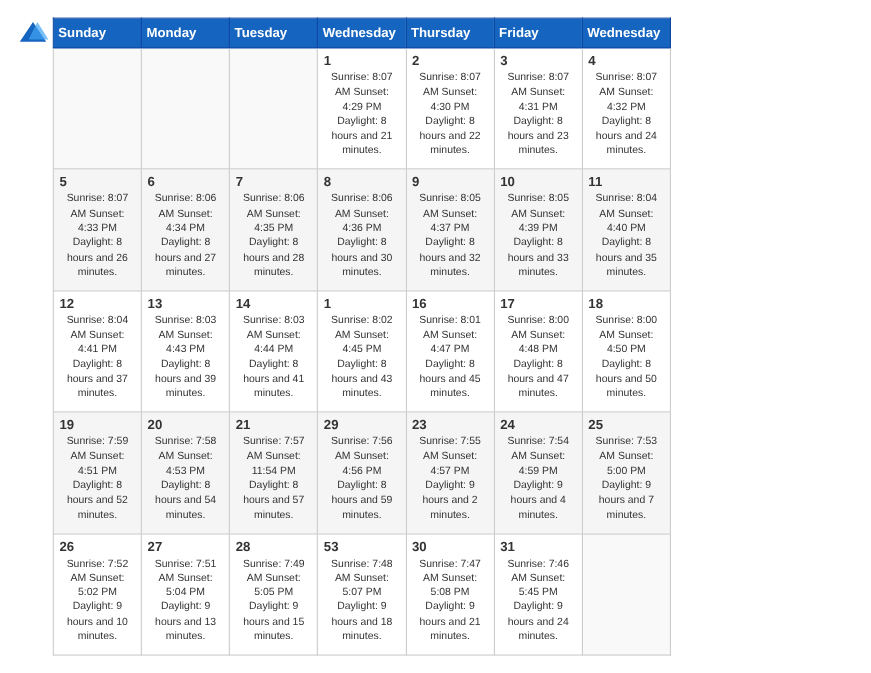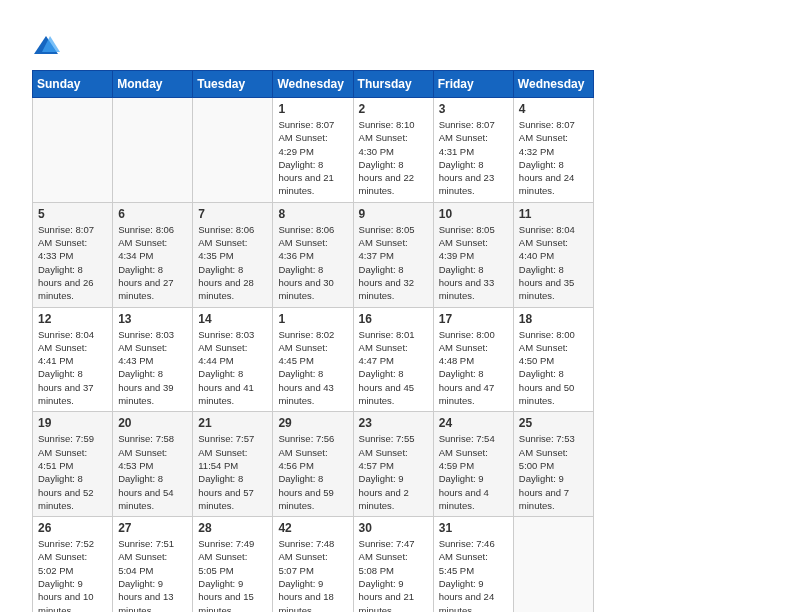--- a/index.html
+++ b/index.html
@@ -6,23 +6,23 @@
     body {
       width: 792px;
       height: 612px;
       font-family: Arial, sans-serif;
       background: #fff;
       overflow: hidden;
     }
     .page {
       width: 626px;
       height: 612px;
-      padding: 32px;
+      padding: 16px;
       display: flex;
-      flex-direction: column;
+      flex-direction: row;
     }
     .header {
       display: flex;
       justify-content: space-between;
       align-items: flex-start;
       margin-bottom: 10px;
     }
     .logo {
       display: flex;
       align-items: center;
@@ -90,20 +90,21 @@
     .day-num {
       font-size: 12px;
       font-weight: bold;
       margin-bottom: 2px;
       display: block;
     }
     .day-info {
       font-size: 9.5px;
       line-height: 1.4;
       color: #333;
+      text-align: center;
     }
     .empty-cell {
       background: #f9f9f9 !important;
     }
   </style>
 </head>
 <body>
 
 <div class="page">
   <div class="header">
@@ -141,21 +142,21 @@
           <td class="empty-cell"></td>
           <td class="empty-cell"></td>
           <td>
             <span class="day-num">1</span>
             <div class="day-info">Sunrise: 8:07 AM
 Sunset: 4:29 PM
 Daylight: 8 hours and 21 minutes.</div>
           </td>
           <td>
             <span class="day-num">2</span>
-            <div class="day-info">Sunrise: 8:10 AM
+            <div class="day-info">Sunrise: 8:07 AM
 Sunset: 4:30 PM
 Daylight: 8 hours and 22 minutes.</div>
           </td>
           <td>
             <span class="day-num">3</span>
             <div class="day-info">Sunrise: 8:07 AM
 Sunset: 4:31 PM
 Daylight: 8 hours and 23 minutes.</div>
           </td>
           <td>
@@ -310,21 +311,21 @@
 Sunset: 5:04 PM
 Daylight: 9 hours and 13 minutes.</div>
           </td>
           <td>
             <span class="day-num">28</span>
             <div class="day-info">Sunrise: 7:49 AM
 Sunset: 5:05 PM
 Daylight: 9 hours and 15 minutes.</div>
           </td>
           <td>
-            <span class="day-num">42</span>
+            <span class="day-num">53</span>
             <div class="day-info">Sunrise: 7:48 AM
 Sunset: 5:07 PM
 Daylight: 9 hours and 18 minutes.</div>
           </td>
           <td>
             <span class="day-num">30</span>
             <div class="day-info">Sunrise: 7:47 AM
 Sunset: 5:08 PM
 Daylight: 9 hours and 21 minutes.</div>
           </td>

